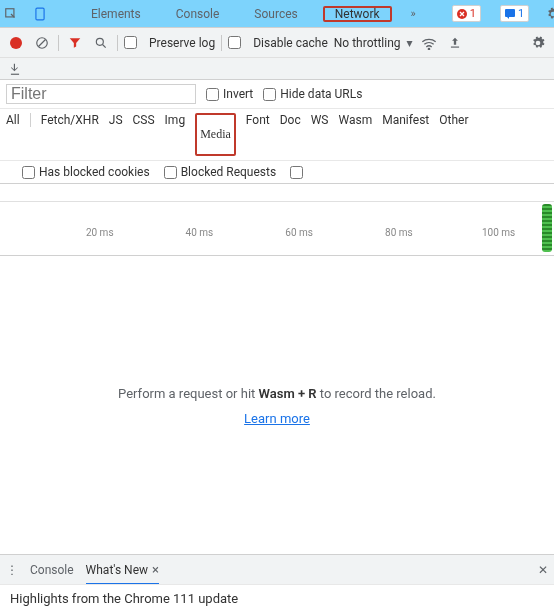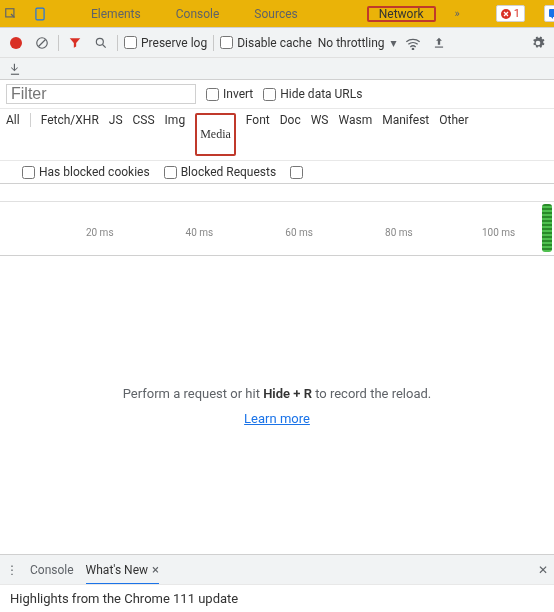--- a/index.html
+++ b/index.html
@@ -10,21 +10,21 @@
     background: #fff;
     width: 554px;
     height: 612px;
     overflow: hidden;
     position: relative;
   }
   .tabstrip {
     display: flex;
     align-items: center;
     height: 28px;
-    background: #eab308;
+    background: #7dd3fc;
     border-bottom: 1px solid #d0d0d0;
     padding: 0 4px;
     gap: 15px;
   }
   .tabstrip .icon-btn {
     width: 22px; height: 22px;
     display: flex; align-items: center; justify-content: center;
     color: #5f6368;
     cursor: pointer;
   }
@@ -35,21 +35,20 @@
     height: 100%;
     display: flex; align-items: center;
     color: #5f6368;
     cursor: pointer;
   }
   .tab.highlight {
     border: 2px solid #c0392b;
     border-radius: 2px;
     color: #333;
     height: 16px;
-    margin-left: 44px;
   }
   .chevrons { font-size: 11px; color:#5f6368; padding:0 4px; }
   .spacer { flex: 1; }
   .badge {
     display: flex; align-items: center; gap: 3px;
     padding: 1px 4px;
     border: 1px solid #d0d0d0;
     border-radius: 2px;
     font-size: 11px;
     background:#fff;
@@ -68,21 +67,21 @@
   .toolbar .dot-red {
     width: 12px; height: 12px; border-radius: 50%;
     background: #d93025;
   }
   .toolbar .ic {
     width: 20px; height: 20px;
     display: flex; align-items:center; justify-content:center;
     color:#5f6368; cursor:pointer;
   }
   .toolbar .ic.red { color:#d93025; }
-  .toolbar .label { display:flex; align-items:center; gap:4px; color:#333; }
+  .toolbar .label { display:flex; align-items:center; gap:12px; color:#333; }
   .toolbar input[type=checkbox]{ width:13px; height:13px; }
   .downloadrow {
     height: 22px; background:#f1f3f4; border-bottom:1px solid #d0d0d0;
     display:flex; align-items:center; padding:0 8px;
   }
   .filterbar {
     display:flex; align-items:center; gap:10px;
     padding: 4px 6px;
     border-bottom:1px solid #e8e8e8;
   }
@@ -318,21 +317,21 @@
   <span class="tick" style="left:54%">60 ms</span>
   <span class="tick" style="left:72%">80 ms</span>
   <span class="tick" style="left:90%">100 ms</span>
 </div>
 <div class="waterfall">
   <div class="scrollbar-mini"></div>
 </div>
 
 <div class="main">
   <div class="sub">
-    <span>Perform a request or hit </span><b>Hide + R</b><span> to record the reload.</span>
+    <span>Perform a request or hit </span><b>Wasm + R</b><span> to record the reload.</span>
   </div>
   <a href="#">Learn more</a>
 </div>
 
 <div class="bottombar">
   <div style="color:#5f6368">⋮</div>
   <div class="btab">Console</div>
   <div class="btab active">
     <span>What's New</span>
     <span class="closex">×</span>

